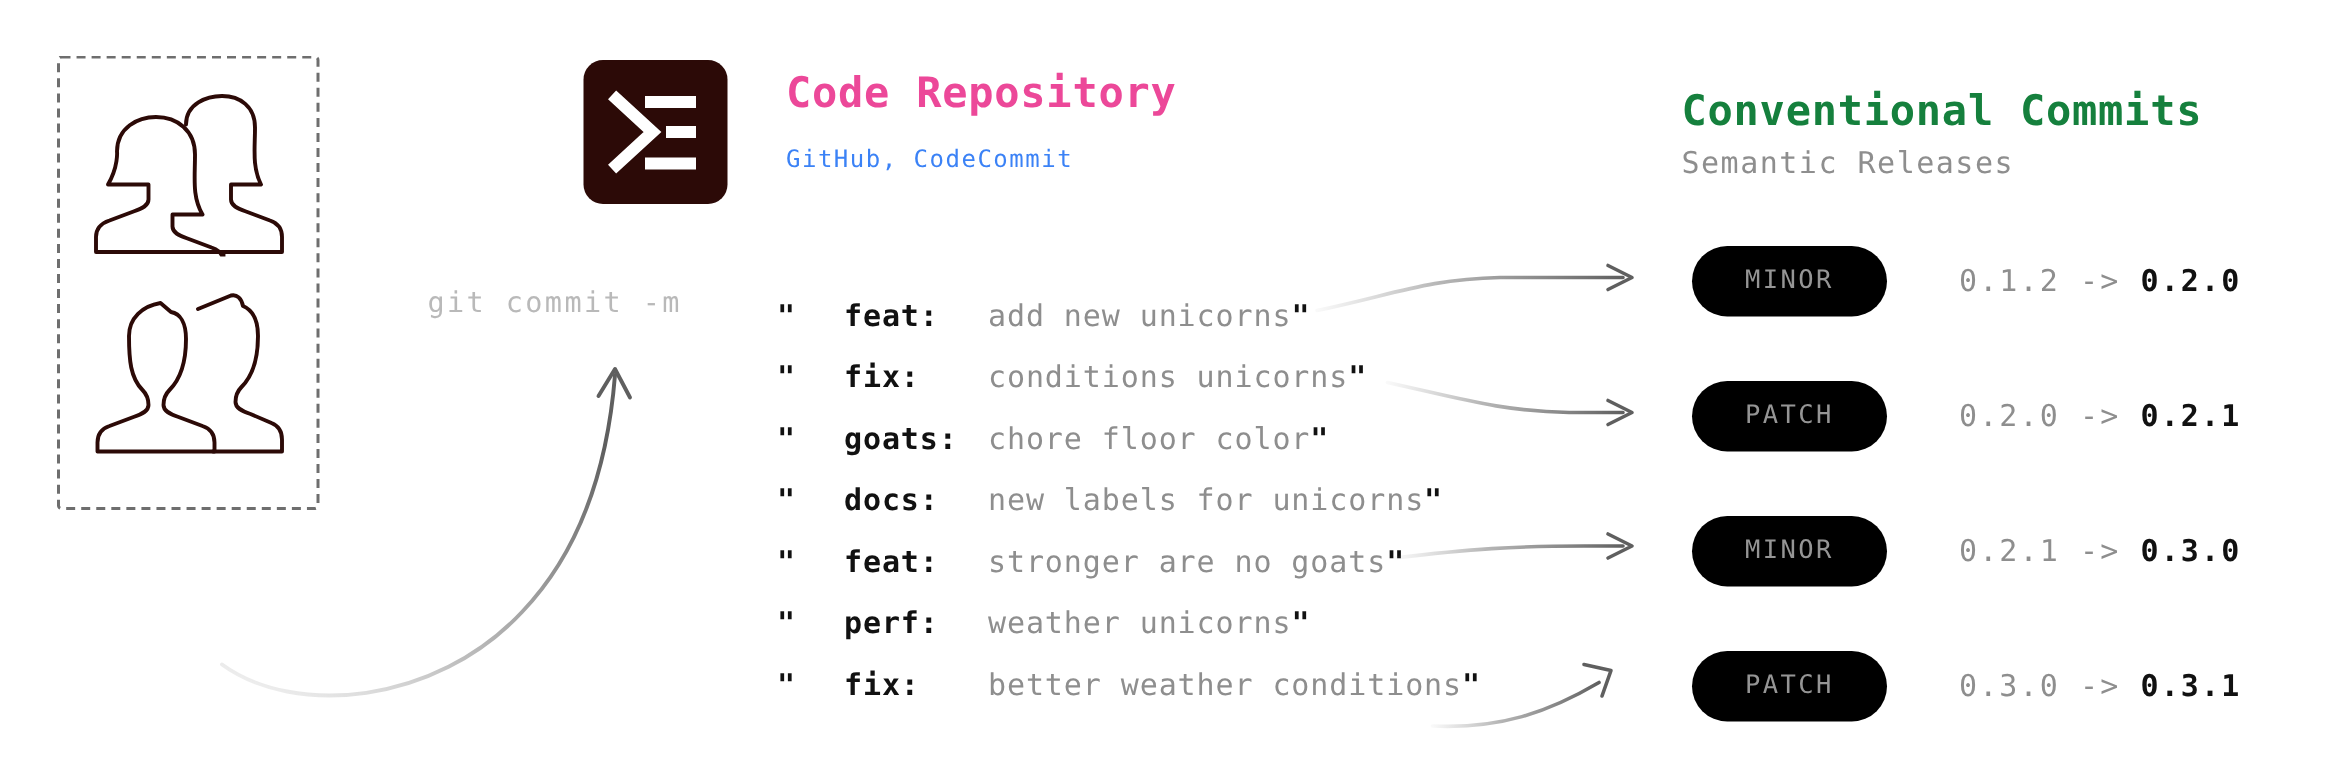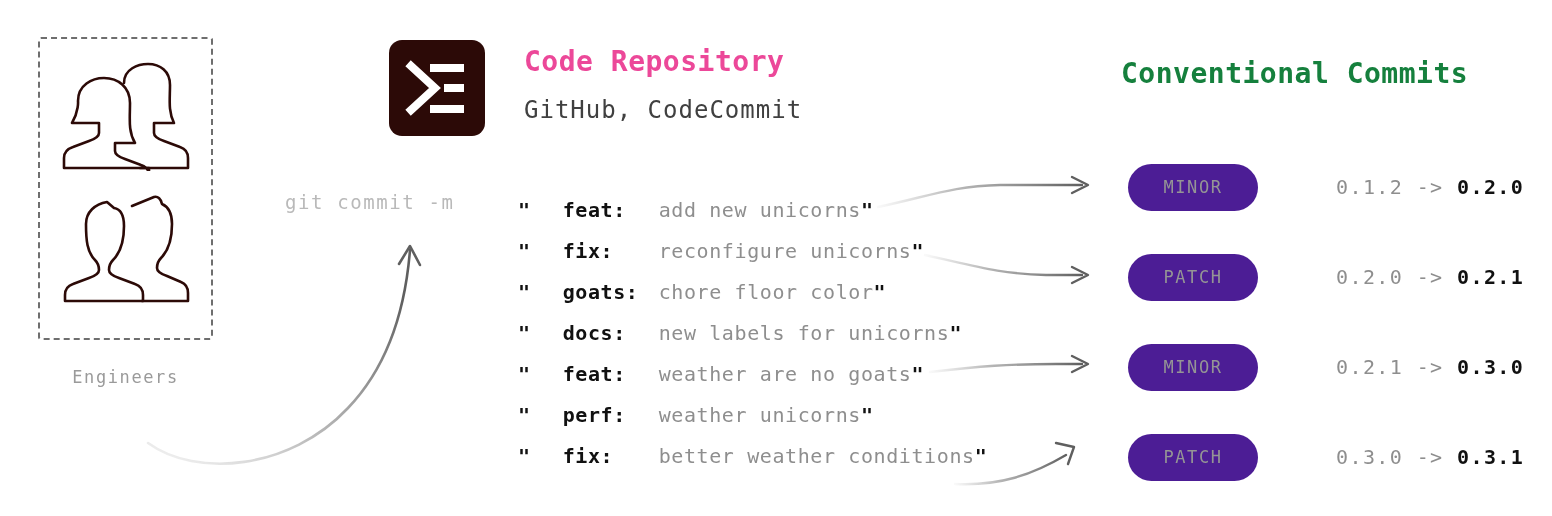--- a/index.html
+++ b/index.html
@@ -77,23 +77,23 @@
     font-size: 28px;
     font-weight: bold;
     letter-spacing: 0.5px;
     color: #ec4899;
     white-space: nowrap;
   }
   #repo-subtitle {
     position: absolute;
     left: 524px;
     top: 96px;
-    font-size: 24px;
+    font-size: 16px;
     letter-spacing: 1px;
-    color: #404040;
+    color: #3b82f6;
     white-space: nowrap;
   }
 
   
   #commit-list {
     position: absolute;
     left: 518px;
     top: 190px;
   }
   .commit-row {
@@ -151,36 +151,35 @@
     height: 90px;
   }
   .release-badge {
     position: absolute;
     left: 0;
     top: 0;
     width: 130px;
     height: 47px;
     line-height: 47px;
     border-radius: 24px;
-    background: #4c1d95;
+    background: #000000;
     color: #959595;
     text-align: center;
     font-size: 17px;
     letter-spacing: 1.6px;
   }
   .release-versions {
     position: absolute;
     left: 178px;
     top: 0;
     height: 47px;
     line-height: 47px;
     font-size: 20px;
     letter-spacing: 1.4px;
     white-space: nowrap;
-    margin-left: 30px;
   }
   .version-from { color: #8e8e8e; }
   .version-arrow { color: #8e8e8e; }
   .version-to {
     color: #111111;
     font-weight: bold;
   }
 
   
   #arrows-layer {
@@ -227,21 +226,20 @@
                  C48 69, 47 72, 47 76 C47 80, 51 82, 57 84
                  L73 90 C79 92, 81 96, 81 101 L81 107 L3 107
                  L3 101 C3 96, 5 92, 11 90 L27 84
                  C33 82, 37 80, 37 76 C37 72, 36 69, 33 66
                  C25 58, 24 46, 24 30 Z"></path>
       </g>
     </svg>
 
   </div>
 
-  <div id="engineers-label">Engineers</div>
 
   <div id="git-command-label">git commit -m</div>
 
   <div id="repo-icon">
     <svg width="96" height="96" viewBox="0 0 96 96">
       <g stroke="#ffffff" stroke-width="8" stroke-linecap="butt" fill="none">
         <path d="M22 26 L46 48 L22 70" stroke-linejoin="miter" stroke-linecap="square"></path>
         <line x1="41" y1="28" x2="75" y2="28"></line>
         <line x1="55" y1="48" x2="75" y2="48"></line>
         <line x1="41" y1="69" x2="75" y2="69"></line>
@@ -249,40 +247,41 @@
     </svg>
   </div>
   <div id="repo-title">Code Repository</div>
   <div id="repo-subtitle">GitHub, CodeCommit</div>
 
   <div id="commit-list">
     <div class="commit-row">
       <span class="commit-quote-open">"</span><span class="commit-type">feat:</span><span class="commit-desc">add new unicorns</span><span class="commit-quote-close">"</span>
     </div>
     <div class="commit-row">
-      <span class="commit-quote-open">"</span><span class="commit-type">fix:</span><span class="commit-desc">reconfigure unicorns</span><span class="commit-quote-close">"</span>
+      <span class="commit-quote-open">"</span><span class="commit-type">fix:</span><span class="commit-desc">conditions unicorns</span><span class="commit-quote-close">"</span>
     </div>
     <div class="commit-row">
       <span class="commit-quote-open">"</span><span class="commit-type">goats:</span><span class="commit-desc">chore floor color</span><span class="commit-quote-close">"</span>
     </div>
     <div class="commit-row">
       <span class="commit-quote-open">"</span><span class="commit-type">docs:</span><span class="commit-desc">new labels for unicorns</span><span class="commit-quote-close">"</span>
     </div>
     <div class="commit-row">
-      <span class="commit-quote-open">"</span><span class="commit-type">feat:</span><span class="commit-desc">weather are no goats</span><span class="commit-quote-close">"</span>
+      <span class="commit-quote-open">"</span><span class="commit-type">feat:</span><span class="commit-desc">stronger are no goats</span><span class="commit-quote-close">"</span>
     </div>
     <div class="commit-row">
       <span class="commit-quote-open">"</span><span class="commit-type">perf:</span><span class="commit-desc">weather unicorns</span><span class="commit-quote-close">"</span>
     </div>
     <div class="commit-row">
       <span class="commit-quote-open">"</span><span class="commit-type">fix:</span><span class="commit-desc">better weather conditions</span><span class="commit-quote-close">"</span>
     </div>
   </div>
 
   <div id="cc-title">Conventional Commits</div>
+  <div id="cc-subtitle">Semantic Releases</div>
 
   <div id="release-rows">
     <div class="release-row">
       <div class="release-badge">MINOR</div>
       <div class="release-versions">
         <span class="version-from">0.1.2</span>
         <span class="version-arrow">-&gt;</span>
         <span class="version-to">0.2.0</span>
       </div>
     </div>

